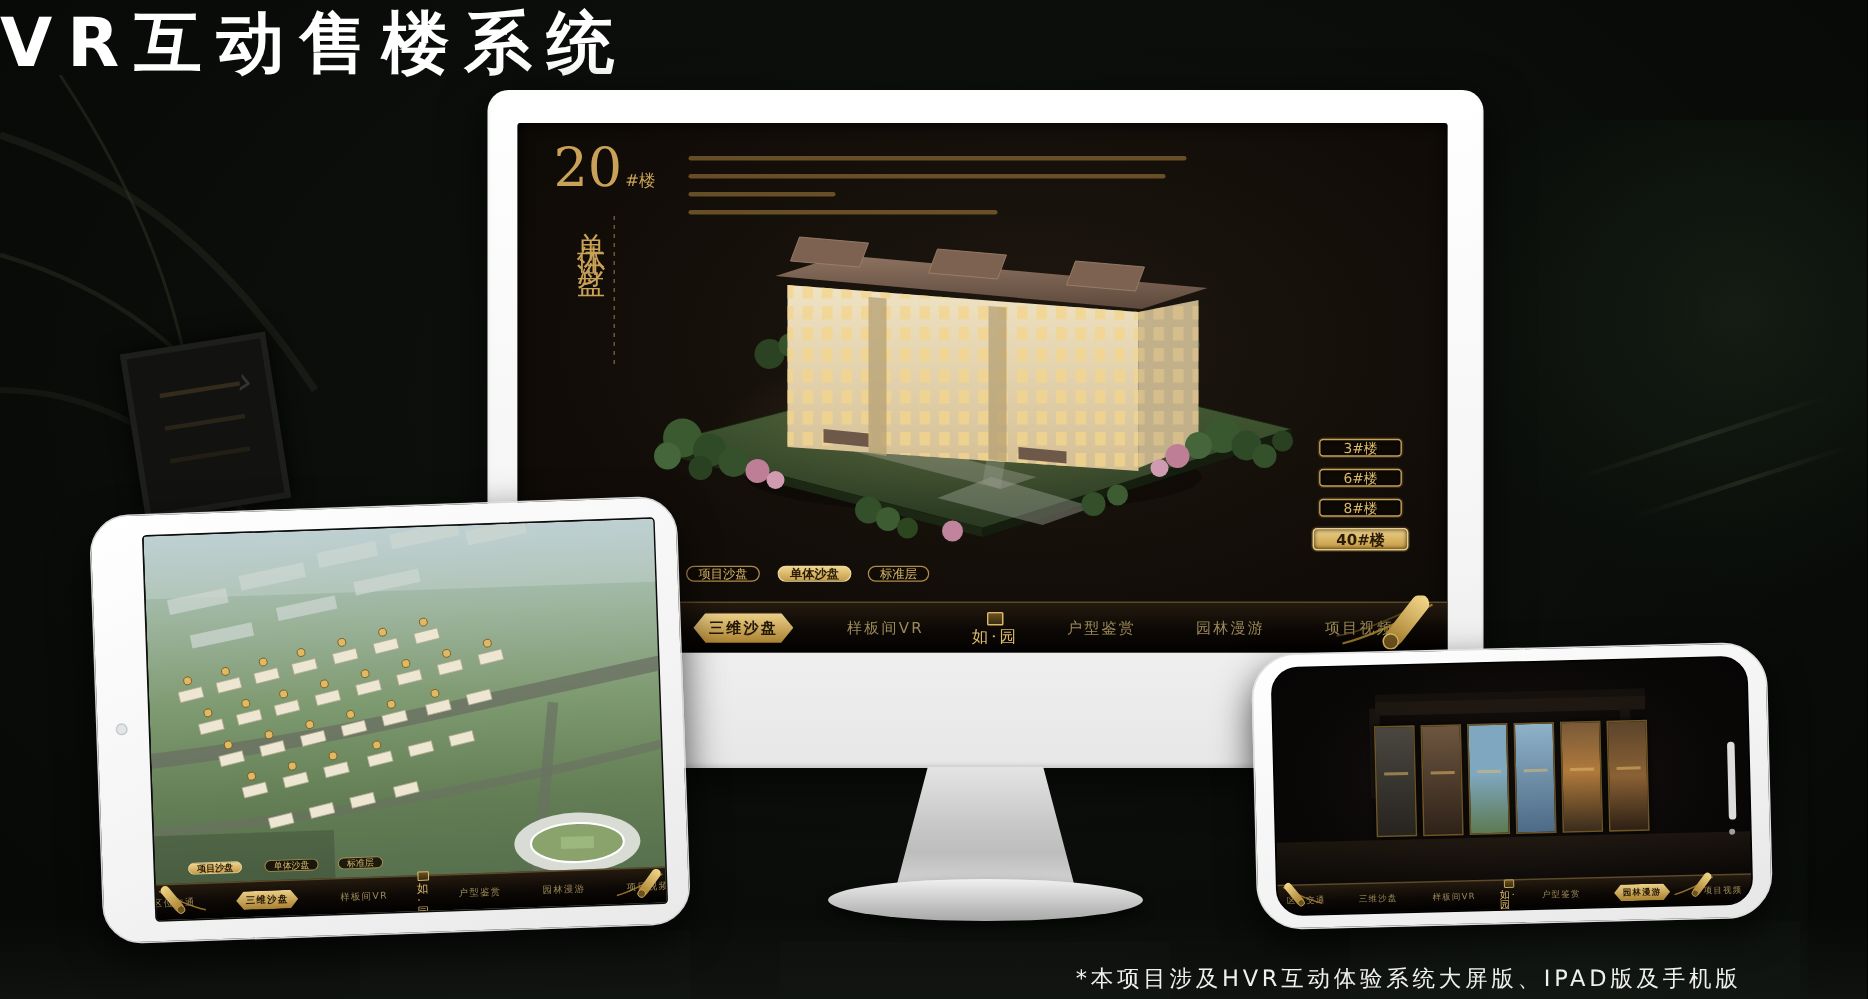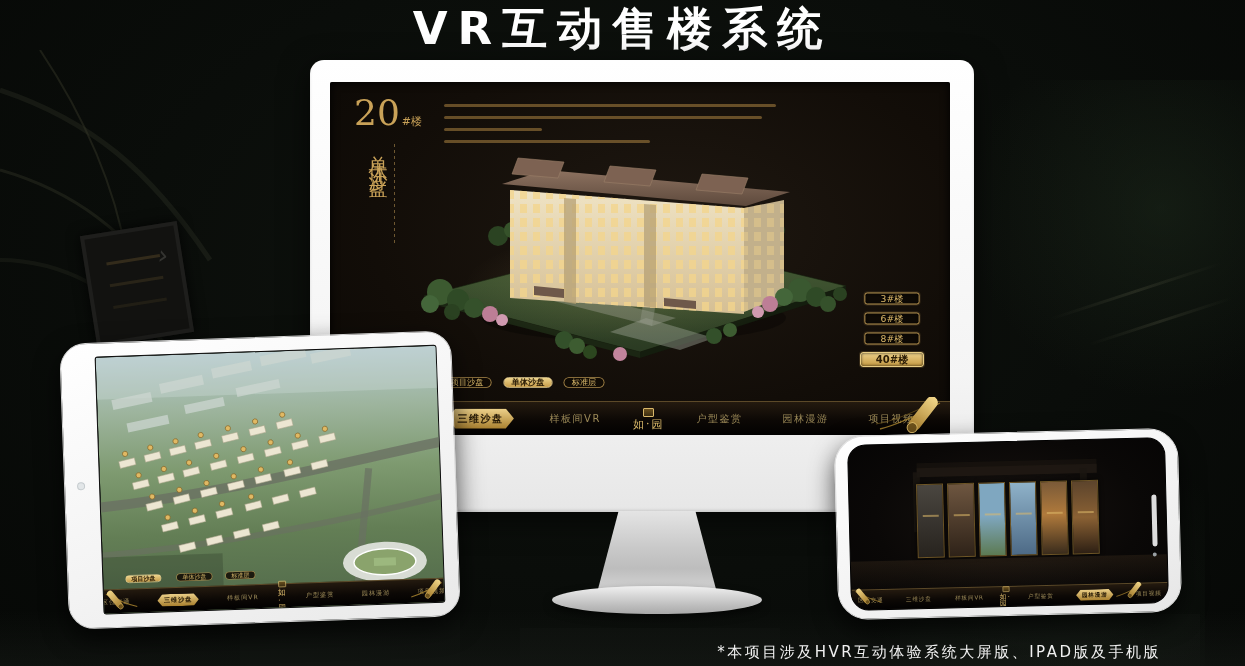--- a/index.html
+++ b/index.html
@@ -19,27 +19,27 @@
   .bg-foliage-1 { position:absolute; right:0; top:80px; width:280px; height:320px; pointer-events:none;
                background:radial-gradient(ellipse at 70% 40%, rgba(36,52,34,.4), transparent 70%); }
   .bg-foliage-2 { position:absolute; right:40px; bottom:0; width:340px; height:220px; pointer-events:none;
                background:radial-gradient(ellipse at 60% 70%, rgba(30,42,30,.35), transparent 70%); }
   .bg-streak { position:absolute; background:linear-gradient(90deg,transparent,rgba(130,130,100,.18),transparent); height:3px; }
   .bg-collage { position:absolute; bottom:0; left:0; right:0; height:56px; pointer-events:none;
                background:linear-gradient(0deg, rgba(24,28,24,.5), transparent); }
   .bg-tile { position:absolute; opacity:.28; background:#161a16; }
 
   
-  .main-title { position:absolute; top:0; left:0; right:0; text-align:center;
+  .main-title { position:absolute; top:0; left:0; right:0; text-align:left;
                 color:#fff; font-size:45px; font-weight:bold; letter-spacing:10px; line-height:58px; }
   .footnote { position:absolute; right:84px; bottom:4px; color:#f0f0f0;
               font-size:15px; letter-spacing:2.5px; }
 
   
-  .monitor-bezel { position:absolute; left:310px; top:60px; width:664px; height:452px;
+  .monitor-bezel { position:absolute; left:325px; top:60px; width:664px; height:452px;
                    background:linear-gradient(180deg,#ffffff 0%,#f4f4f4 70%,#e7e7e7 100%);
                    border-radius:14px; box-shadow:0 8px 30px rgba(0,0,0,.65), inset 0 -2px 3px rgba(0,0,0,.12); }
   .monitor-screen { position:absolute; left:20px; top:22px; width:620px; height:353px; overflow:hidden;
                     background:radial-gradient(ellipse at 55% 42%, #1f1811 0%, #120d08 62%, #0b0805 100%);
                     border-radius:2px; box-shadow:inset 0 0 10px #000; }
   .monitor-neck { position:absolute; left:597px; top:511px; width:120px; height:82px;
                   background:linear-gradient(180deg,#e4e4e4 0%,#c9c9c9 45%,#bdbdbd 70%,#d8d8d8 100%);
                   clip-path:polygon(18% 0, 82% 0, 100% 100%, 0 100%); }
   .monitor-base { position:absolute; left:552px; top:586px; width:210px; height:28px; border-radius:50%;
                   background:linear-gradient(180deg,#f0f0f0,#bdbdbd 70%,#a9a9a9);

